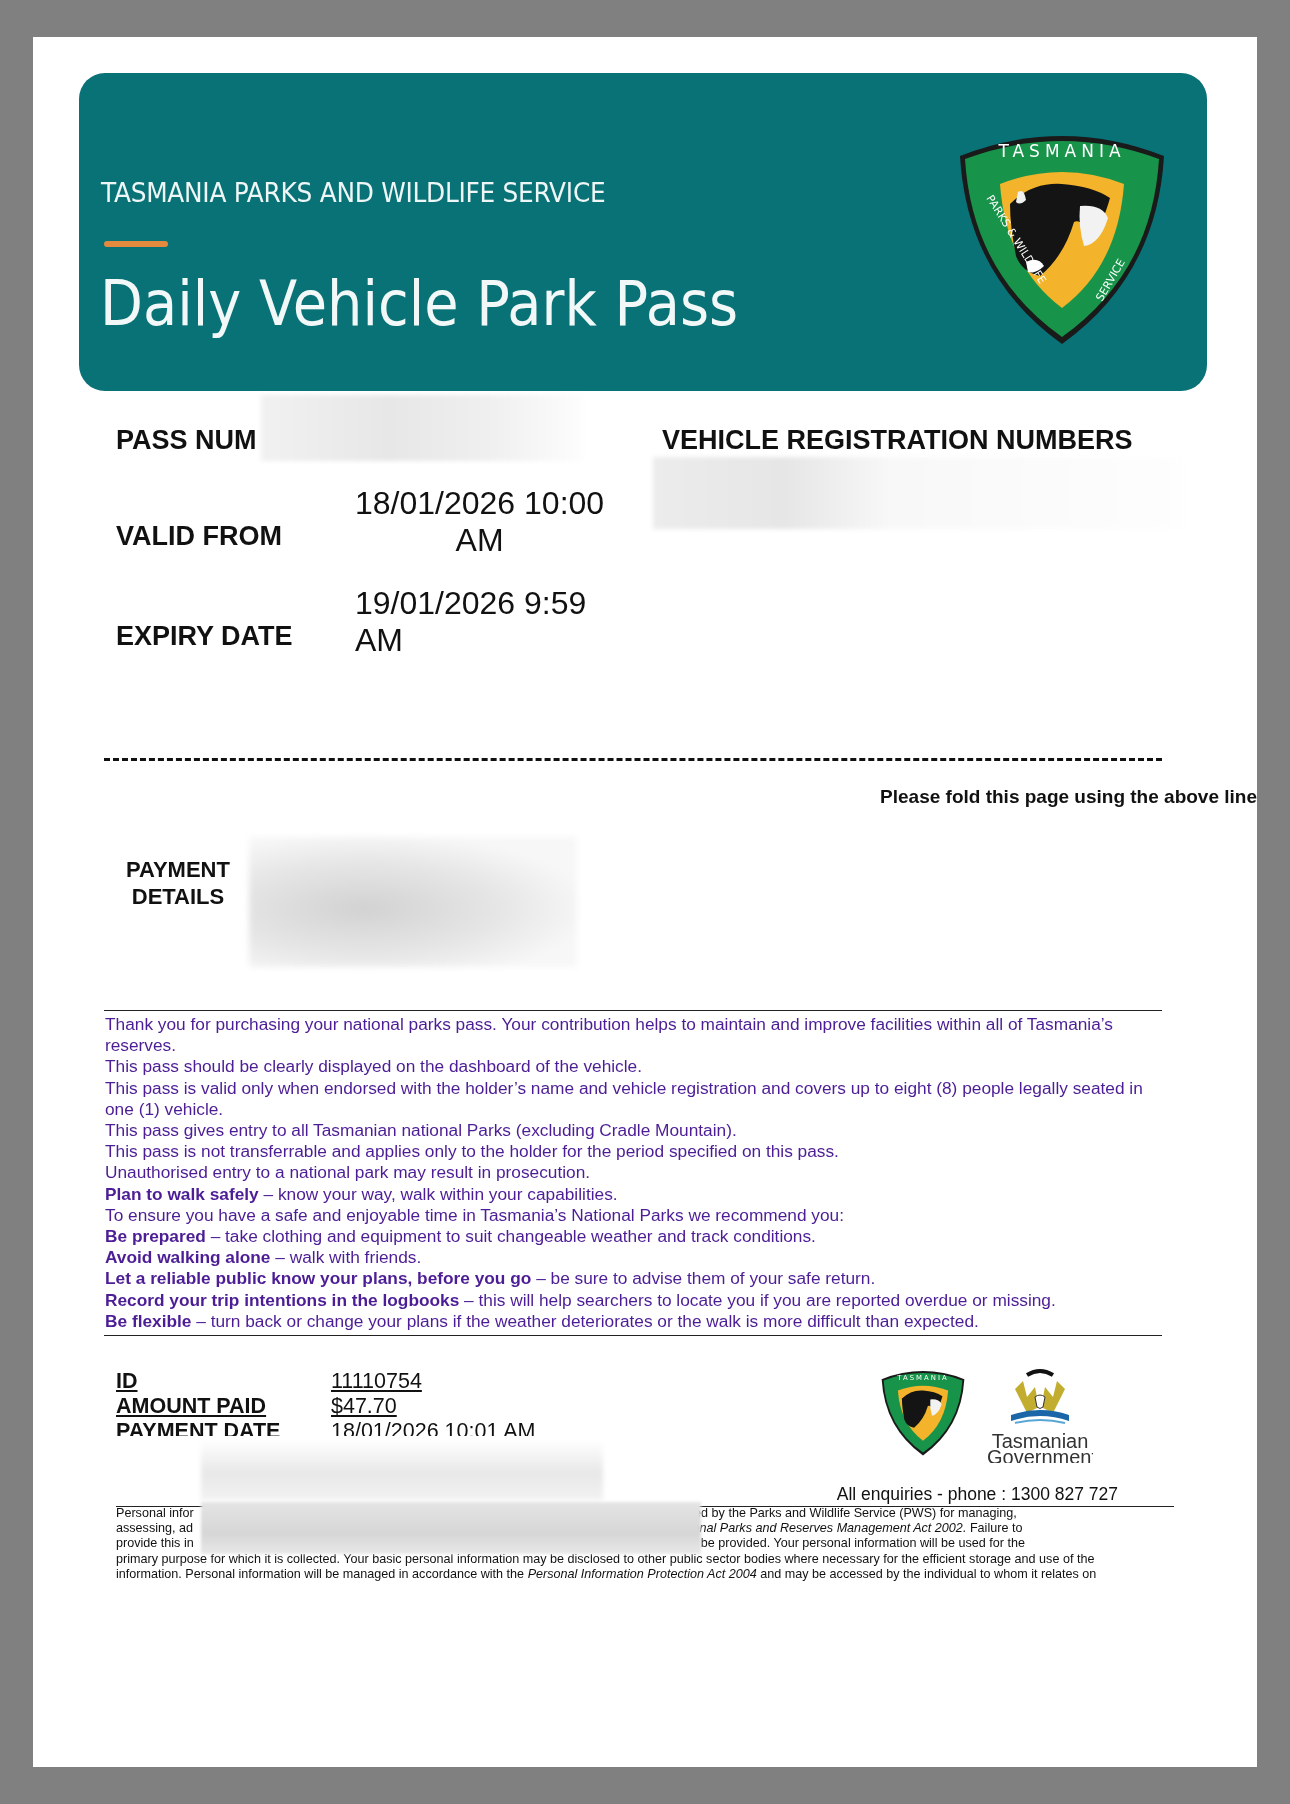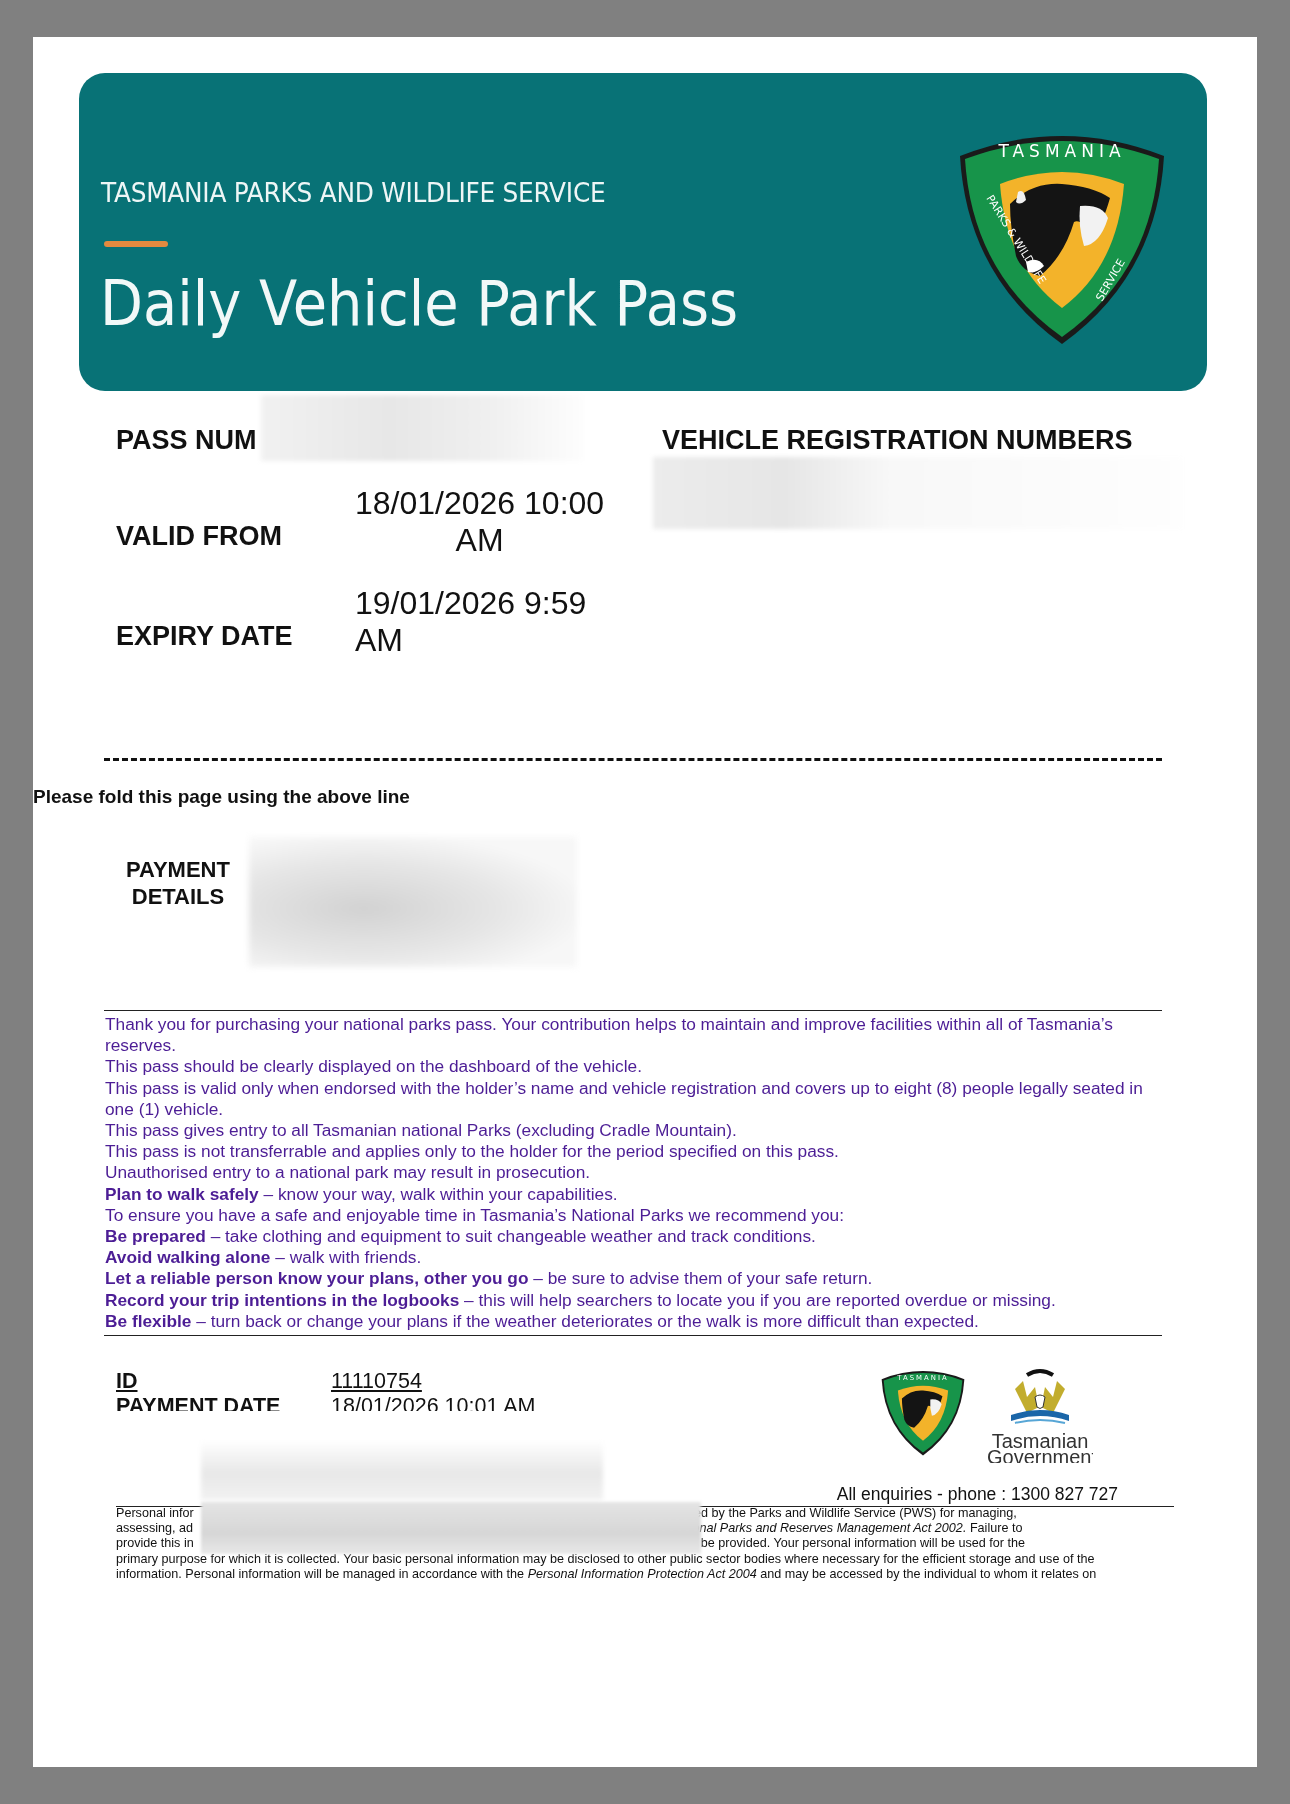--- a/index.html
+++ b/index.html
@@ -17,21 +17,21 @@
   .accent { position:absolute; left:25px; top:168px; width:64px; height:6px; border-radius:3px; background:#e38a3f; }
   .title { position:absolute; left:21px; top:194px; color:#f2f8f8; font-family:"DejaVu Sans", sans-serif;
     font-size:62px; font-weight:400; white-space:nowrap; transform:scaleX(0.9); transform-origin:left; }
   .logo-big { position:absolute; left:873px; top:53px; width:220px; height:222px; }
 
   .lbl { position:absolute; font-weight:bold; font-size:27px; white-space:nowrap; color:#111; }
   .val { position:absolute; font-size:32px; line-height:37px; color:#111; }
   .redact { position:absolute; background:linear-gradient(90deg,#f1f1f1,#e7e7e7 40%,#efefef 70%,#fdfdfd); filter:blur(2px); }
 
   .fold { position:absolute; left:71px; top:721px; width:1058px; border-top:3px dashed #111; }
-  .fold-note { position:absolute; left:0; width:1224px; top:749px; text-align:left; font-weight:bold; font-size:19px; }
+  .fold-note { position:absolute; left:0; width:1224px; top:749px; text-align:right; font-weight:bold; font-size:19px; }
 
   .cust { position:absolute; left:76px; top:819px; width:138px; text-align:center; font-weight:bold; font-size:22px; line-height:27px; }
 
   .rule { position:absolute; left:71px; width:1058px; border-top:1.5px solid #222; }
   .terms { position:absolute; left:72px; top:977px; width:1060px; font-size:17.3px; line-height:21.2px; color:#4c1d95; }
   .terms p { margin:0; }
 
   .kv { position:absolute; left:83px; top:1332px; font-size:21.5px; line-height:25px;text-decoration:underline; }
   .kv .row { display:flex; height:25px; }
   .kv .k { width:215px; font-weight:bold; }
@@ -97,30 +97,34 @@
     <p>Thank you for purchasing your national parks pass. Your contribution helps to maintain and improve facilities within all of Tasmania’s reserves.</p>
     <p>This pass should be clearly displayed on the dashboard of the vehicle.</p>
     <p>This pass is valid only when endorsed with the holder’s name and vehicle registration and covers up to eight (8) people legally seated in one (1) vehicle.</p>
     <p>This pass gives entry to all Tasmanian national Parks (excluding Cradle Mountain).</p>
     <p>This pass is not transferrable and applies only to the holder for the period specified on this pass.</p>
     <p>Unauthorised entry to a national park may result in prosecution.</p>
     <p><b>Plan to walk safely</b><span> – know your way, walk within your capabilities.</span></p>
     <p>To ensure you have a safe and enjoyable time in Tasmania’s National Parks we recommend you:</p>
     <p><b>Be prepared</b><span> – take clothing and equipment to suit changeable weather and track conditions.</span></p>
     <p><b>Avoid walking alone</b><span> – walk with friends.</span></p>
-    <p><b>Let a reliable person know your plans, other you go</b><span> – be sure to advise them of your safe return.</span></p>
+    <p><b>Let a reliable public know your plans, before you go</b><span> – be sure to advise them of your safe return.</span></p>
     <p><b>Record your trip intentions in the logbooks</b><span> – this will help searchers to locate you if you are reported overdue or missing.</span></p>
     <p><b>Be flexible</b><span> – turn back or change your plans if the weather deteriorates or the walk is more difficult than expected.</span></p>
   </div>
   <div class="rule" style="top:1298px;"></div>
 
   <div class="kv">
     <div class="row">
         <span class="k">ID</span>
         <span>11110754</span>
+      </div>
+    <div class="row">
+        <span class="k">AMOUNT PAID</span>
+        <span>$47.70</span>
       </div>
     <div class="row" style="height:17px;overflow:hidden;">
         <span class="k">PAYMENT DATE</span>
         <span>18/01/2026 10:01 AM</span>
       </div>
   </div>
 
   <svg class="logo-small" viewBox="0 0 220 222">
     <path d="M8 30 Q110 -10 212 30 Q205 150 110 218 Q15 150 8 30 Z" fill="#1a1a1a"></path>
     <path d="M13 33 Q110 -3 207 33 Q200 147 110 211 Q20 147 13 33 Z" fill="#17944a"></path>

